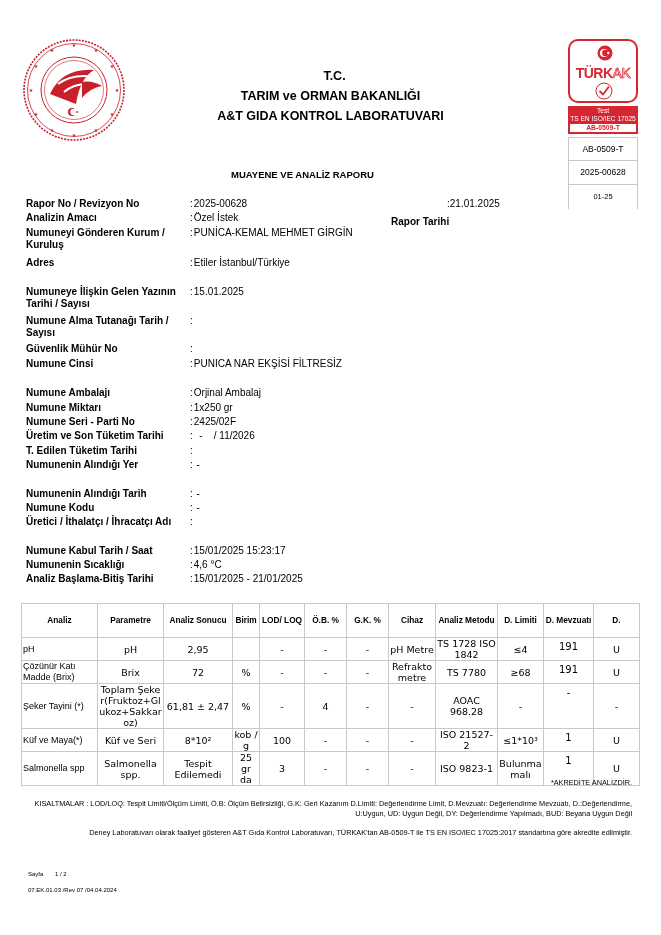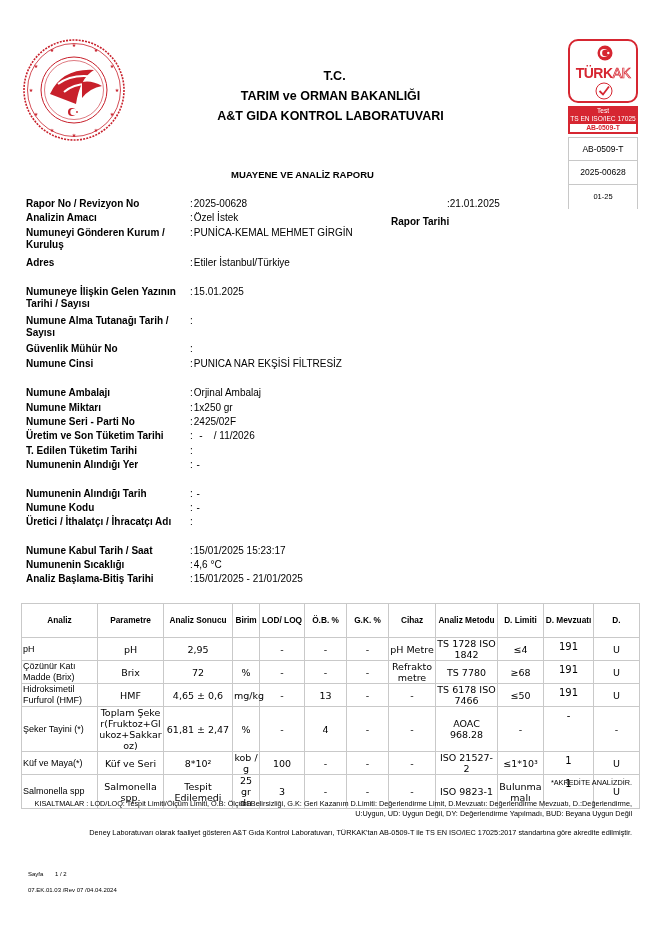--- a/index.html
+++ b/index.html
@@ -227,34 +227,20 @@
       <td>%</td>
       <td>-</td>
       <td>-</td>
       <td>-</td>
       <td style="word-break:break-all;">Refraktometre</td>
       <td>TS 7780</td>
       <td>≥68</td>
       <td class="sup">191</td>
       <td>U</td>
     </tr>
-    <tr class="r3">
-      <td class="l">Hidroksimetil Furfurol (HMF)</td>
-      <td>HMF</td>
-      <td>4,65 ± 0,6</td>
-      <td>mg/kg</td>
-      <td>-</td>
-      <td>13</td>
-      <td>-</td>
-      <td>-</td>
-      <td>TS 6178 ISO 7466</td>
-      <td>≤50</td>
-      <td class="sup">191</td>
-      <td>U</td>
-    </tr>
     <tr class="r4">
       <td class="l">Şeker Tayini (*)</td>
       <td style="word-break:break-all;">Toplam Şeker(Fruktoz+Glukoz+Sakkaroz)</td>
       <td>61,81 ± 2,47</td>
       <td>%</td>
       <td>-</td>
       <td>4</td>
       <td>-</td>
       <td>-</td>
       <td>AOAC 968.28</td>

